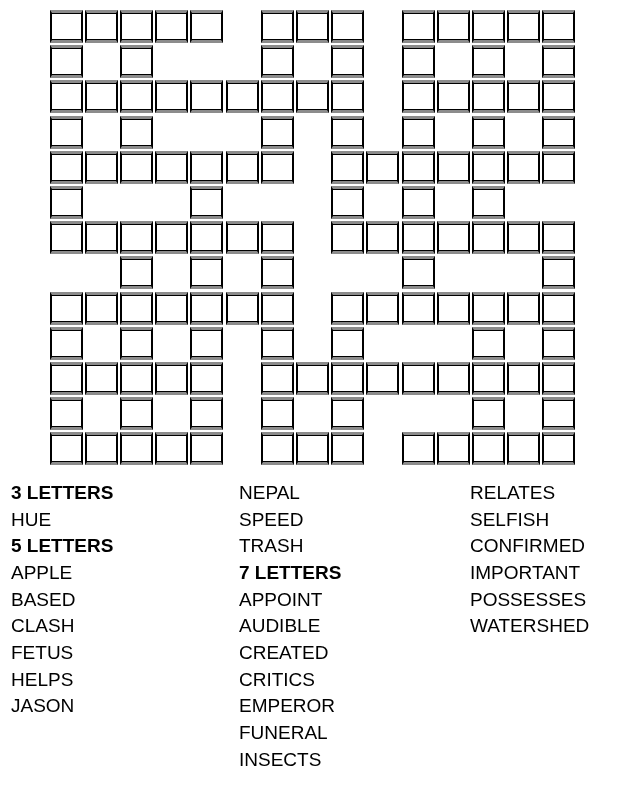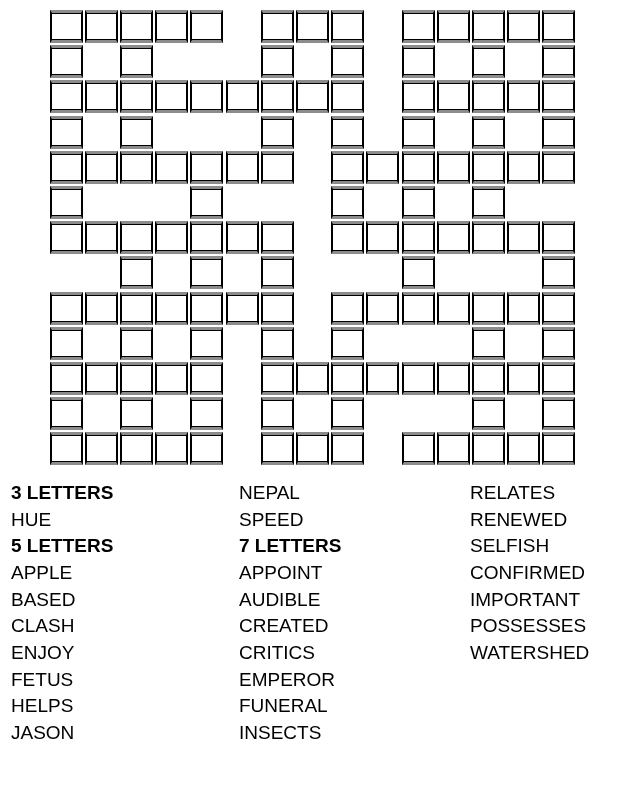--- a/index.html
+++ b/index.html
@@ -197,40 +197,39 @@
       <div class="cell" style="left: 542.3px; top: 432.4px;"></div>
     </div>
   <div class="wordlist">
       <div class="word-col">
         <div class="word-line header">3 LETTERS</div>
         <div class="word-line">HUE</div>
         <div class="word-line header">5 LETTERS</div>
         <div class="word-line">APPLE</div>
         <div class="word-line">BASED</div>
         <div class="word-line">CLASH</div>
-        <div class="word-line">ENJOY</div>
         <div class="word-line">FETUS</div>
         <div class="word-line">HELPS</div>
         <div class="word-line">JASON</div>
       </div>
       <div class="word-col">
         <div class="word-line">NEPAL</div>
         <div class="word-line">SPEED</div>
+        <div class="word-line">TRASH</div>
         <div class="word-line header">7 LETTERS</div>
         <div class="word-line">APPOINT</div>
         <div class="word-line">AUDIBLE</div>
         <div class="word-line">CREATED</div>
         <div class="word-line">CRITICS</div>
         <div class="word-line">EMPEROR</div>
         <div class="word-line">FUNERAL</div>
         <div class="word-line">INSECTS</div>
       </div>
       <div class="word-col">
         <div class="word-line">RELATES</div>
-        <div class="word-line">RENEWED</div>
         <div class="word-line">SELFISH</div>
         <div class="word-line">CONFIRMED</div>
         <div class="word-line">IMPORTANT</div>
         <div class="word-line">POSSESSES</div>
         <div class="word-line">WATERSHED</div>
       </div>
     </div>
 </div>
 
 </body></html>

